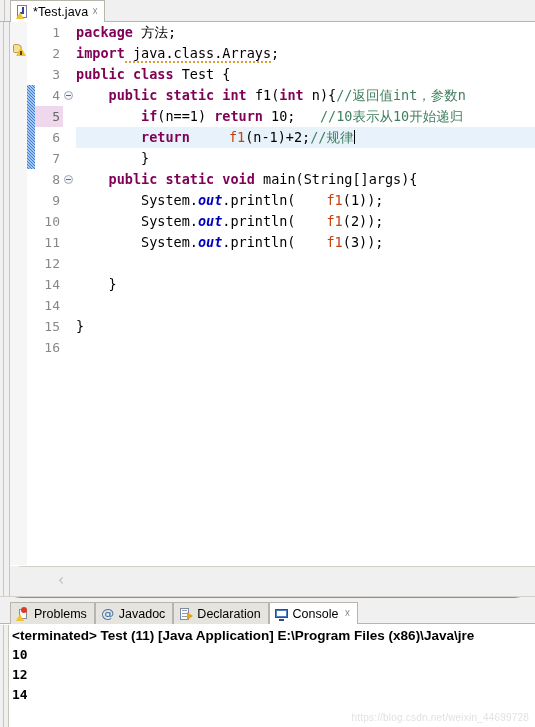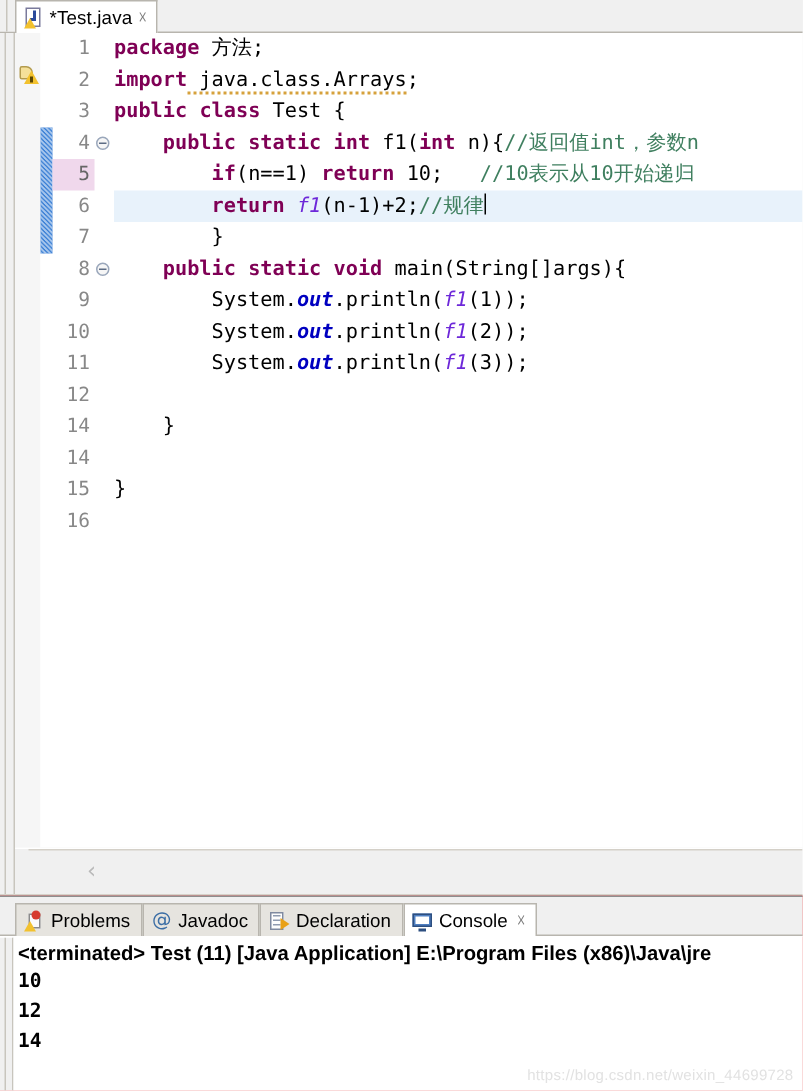--- a/index.html
+++ b/index.html
@@ -219,21 +219,21 @@
     width: 5px; height: 1px;
     background: #5d6c84;
   }
   .cl { color: #000000; }
   .cl.current { background: #e8f2fb; }
 
   
   .kw   { color: #7f0055; font-weight: bold; }
   .cmt  { color: #3f7f5f; }
   .fld  { color: #0000c0; font-weight: bold; font-style: italic; }
-  .mth  { font-style: italic; color: #6d28d9; }
+  .mth  { color: #c2410c; margin-left: 31px; }
   .warnsquig {
     border-bottom: 2px dotted #d6a13c;
     padding-bottom: 0px;
   }
   .caret {
     display: inline-block;
     width: 1px;
     height: 14px;
     background: #000;
     vertical-align: -2px;
@@ -295,26 +295,27 @@
     position: absolute;
     left: 9px; right: 0; bottom: 0;
     height: 30px;
     border-top: 1px solid #d4d0c8;
     box-sizing: border-box;
   }
 
   
   .bottom-panel {
     flex: 1;
-    background: #ef4444;
+    background: #f0abfc;
     position: relative;
     display: flex;
     flex-direction: column;
     border-top: 1px solid #8e8e8e;
     box-sizing: border-box;
+    border-radius: 21px;
   }
   .view-tabbar {
     height: 26px;
     display: flex;
     align-items: flex-end;
     background: #f0f0f0;
     padding-left: 10px;
     box-sizing: border-box;
     position: relative;
   }

